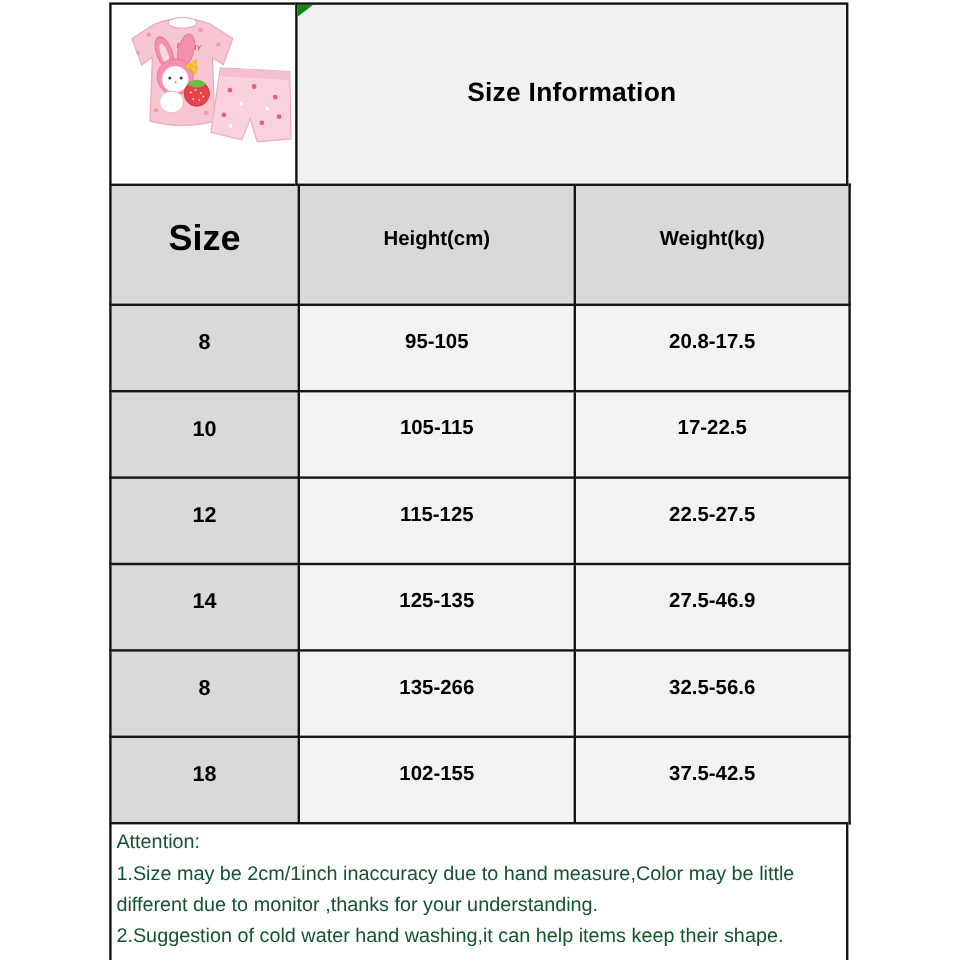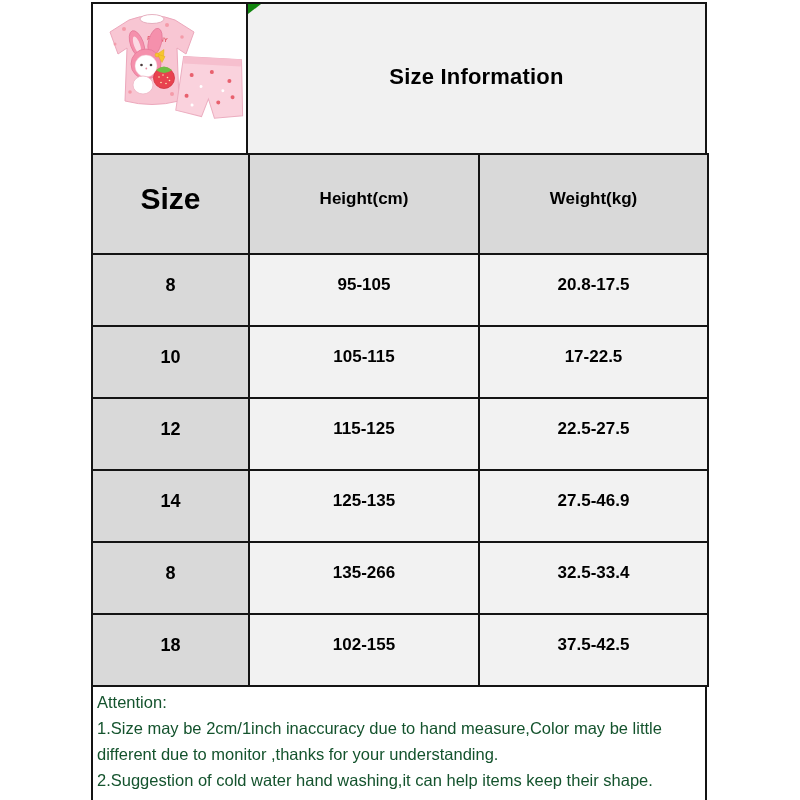--- a/index.html
+++ b/index.html
@@ -215,21 +215,21 @@
           <td class="data-cell">22.5-27.5</td>
         </tr>
         <tr>
           <th class="row-head">14</th>
           <td class="data-cell">125-135</td>
           <td class="data-cell">27.5-46.9</td>
         </tr>
         <tr>
           <th class="row-head">8</th>
           <td class="data-cell">135-266</td>
-          <td class="data-cell">32.5-33.4</td>
+          <td class="data-cell">32.5-56.6</td>
         </tr>
         <tr>
           <th class="row-head">18</th>
           <td class="data-cell">102-155</td>
           <td class="data-cell">37.5-42.5</td>
         </tr>
       </tbody>
     </table>
 
     <div class="attention">

